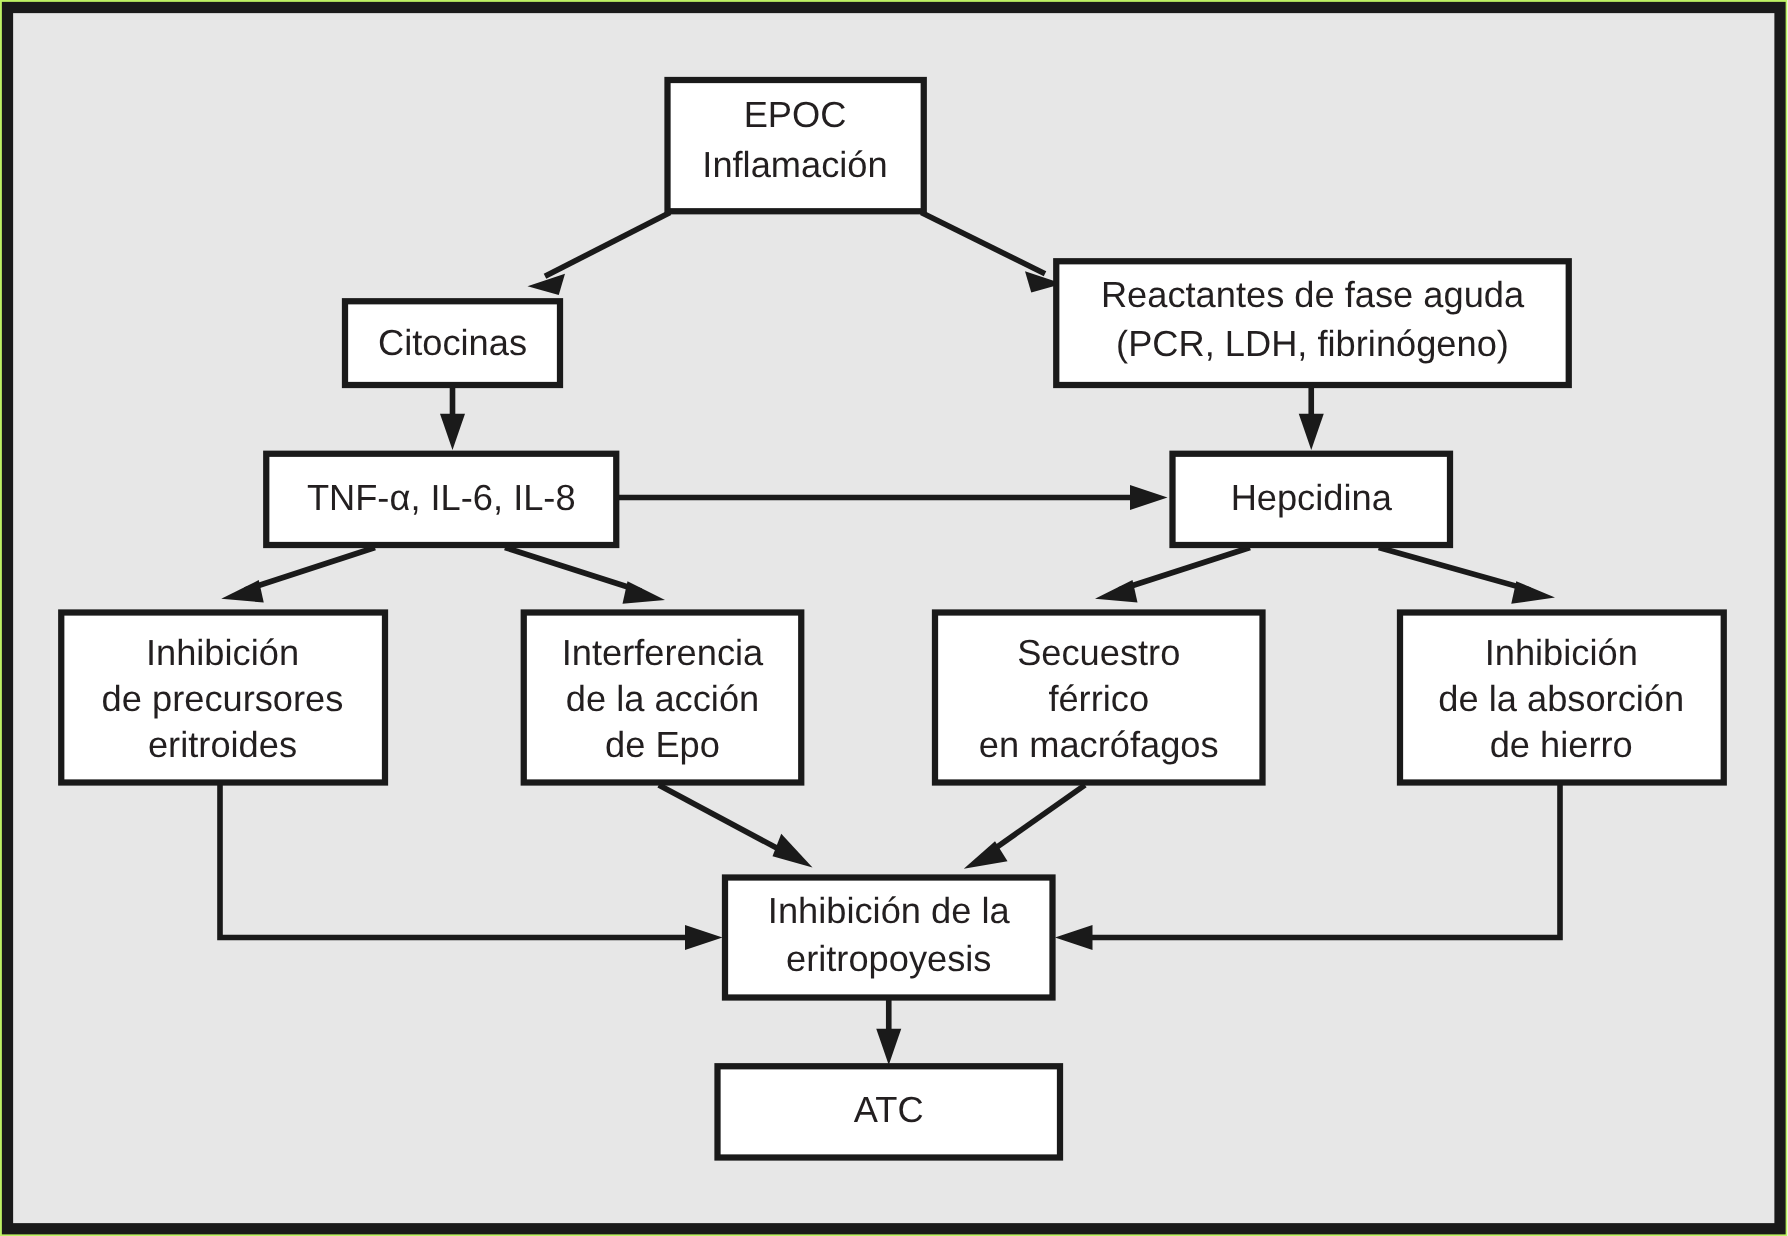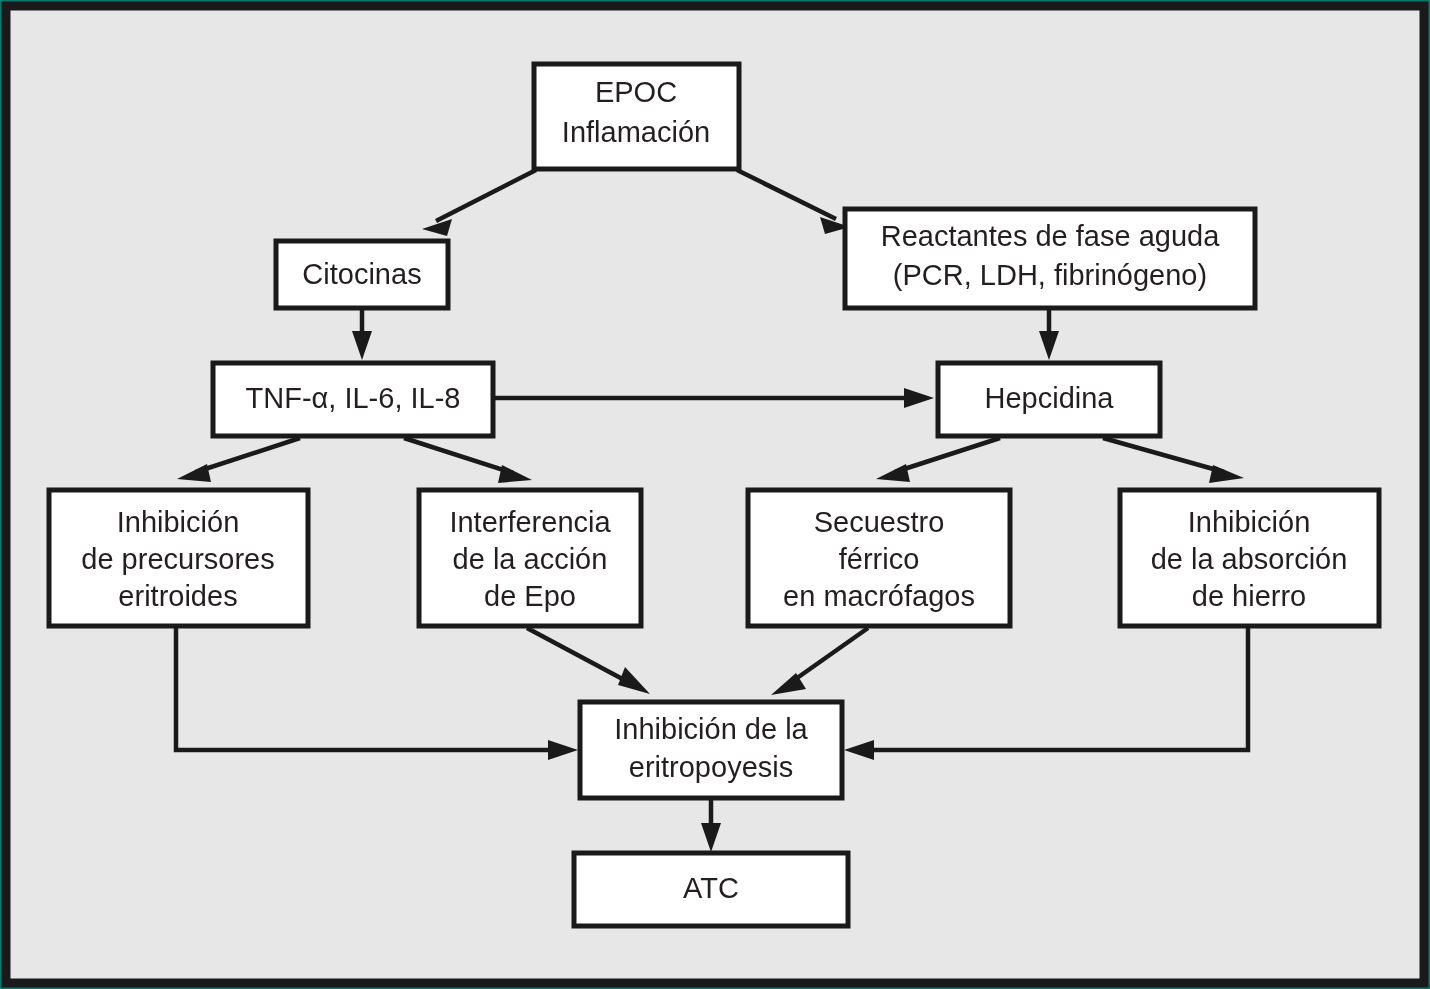--- a/index.html
+++ b/index.html
@@ -4,21 +4,21 @@
 <style>
   html, body {
     margin: 0;
     padding: 0;
     background: #ffffff;
   }
   #figure-root {
     position: relative;
     width: 1430px;
     height: 989px;
-    background: #0f766e;
+    background: #bef264;
     font-family: "Liberation Sans", sans-serif;
   }
   #flow-svg {
     display: block;
     width: 1430px;
     height: 989px;
   }
   .frame-bg {
     fill: #e7e7e7;
     stroke: #1a1a1a;

